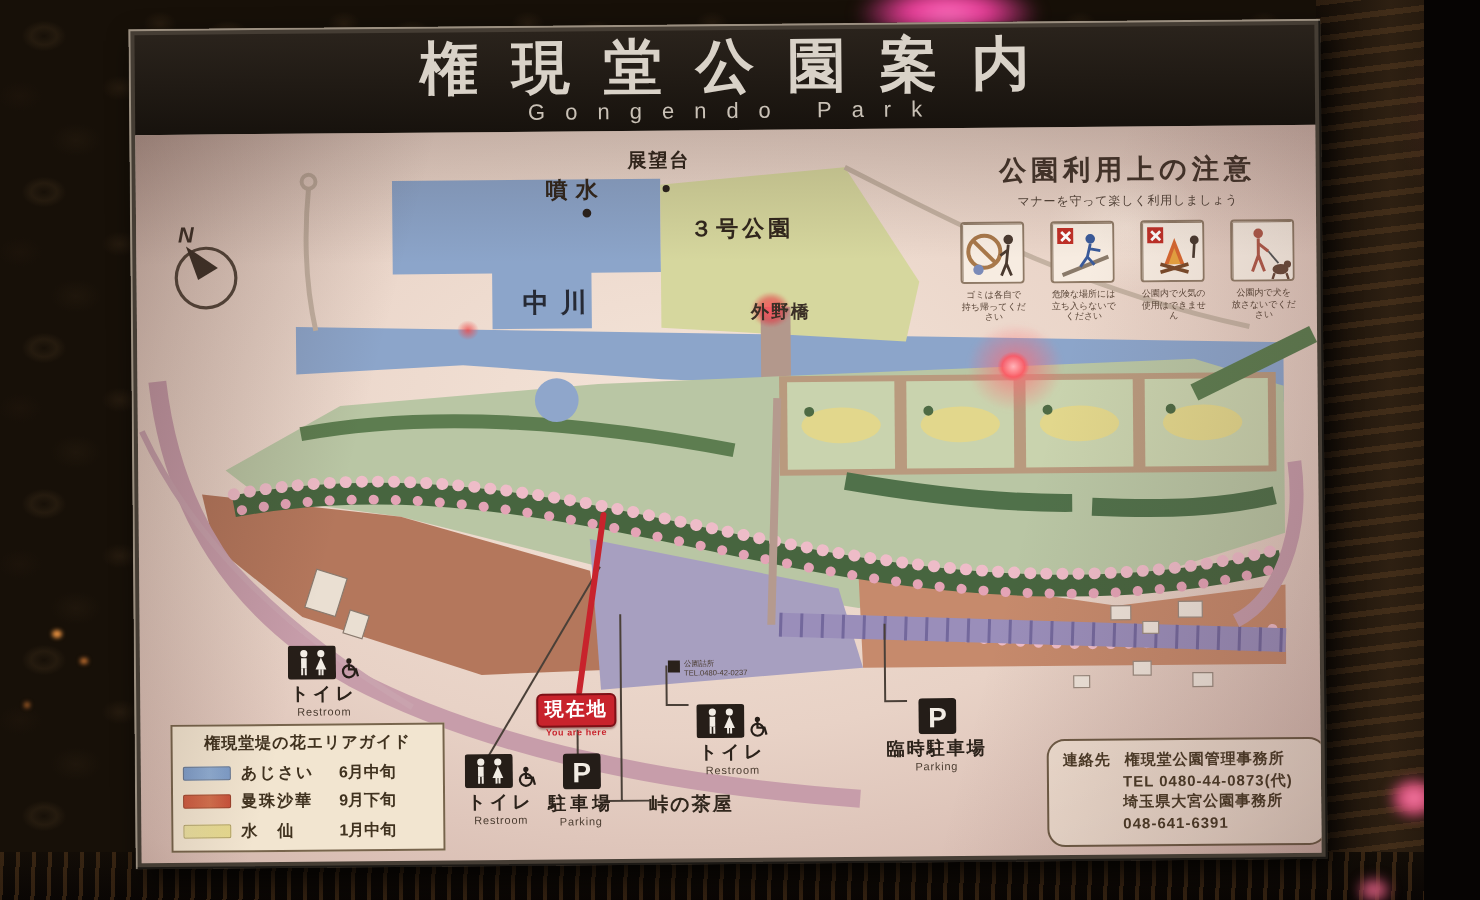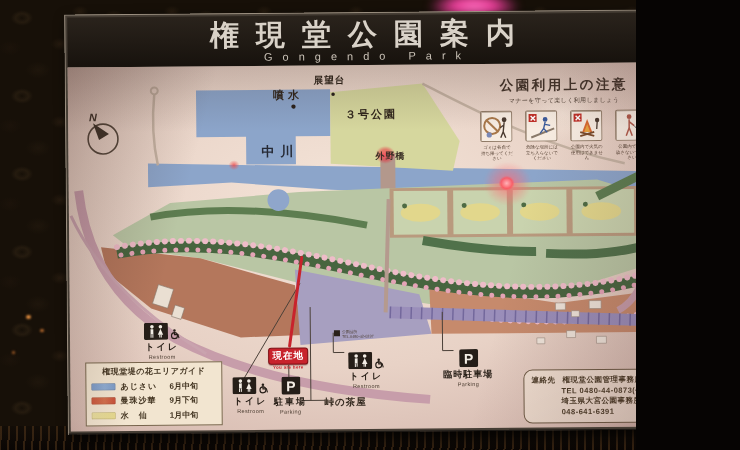--- a/index.html
+++ b/index.html
@@ -1,16 +1,16 @@
 <!DOCTYPE html>
 <html><head>
 <meta charset="utf-8">
 <style>
   html,body{margin:0;padding:0;background:#060403;}
-  .stage{position:relative;width:636px;height:450px;overflow:hidden;background:#0a0705;
+  .stage{position:relative;width:712px;height:450px;overflow:hidden;background:#0a0705;
          font-family:"Liberation Sans","DejaVu Sans",sans-serif;}
   
   .bg-trees{position:absolute;inset:0;
     background-image:
       radial-gradient(16px 11px at 22px 18px, #32251500 0%, #32251580 40%, transparent 70%),
       radial-gradient(13px 9px at 60px 44px, #3d2c1a66, transparent 70%),
       radial-gradient(18px 12px at 38px 70px, #241a0e99, transparent 70%),
       radial-gradient(12px 9px at 80px 12px, #4a351f55, transparent 70%),
       radial-gradient(15px 10px at 10px 48px, #1c130a, transparent 75%);
     background-size:92px 78px;background-color:#171008;}

